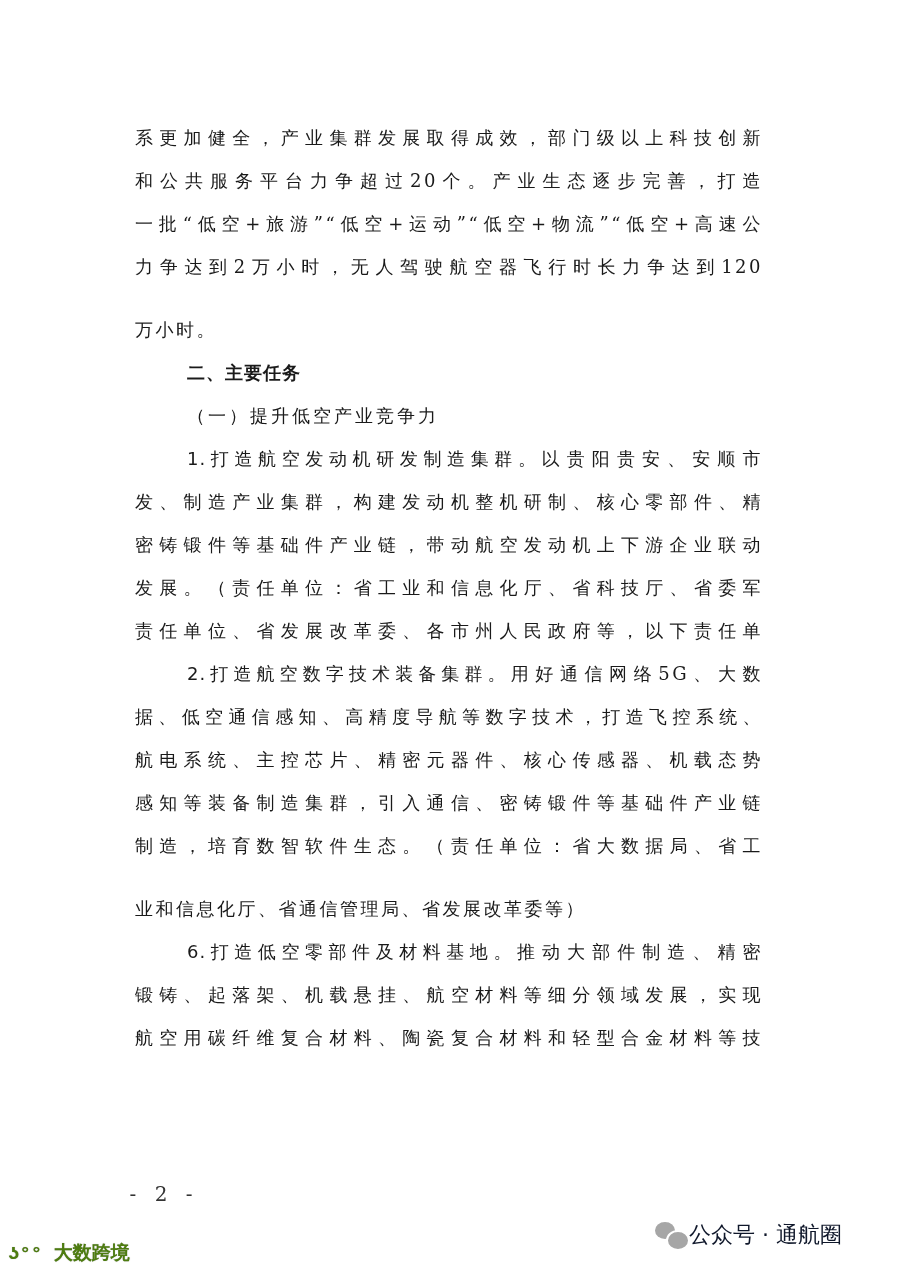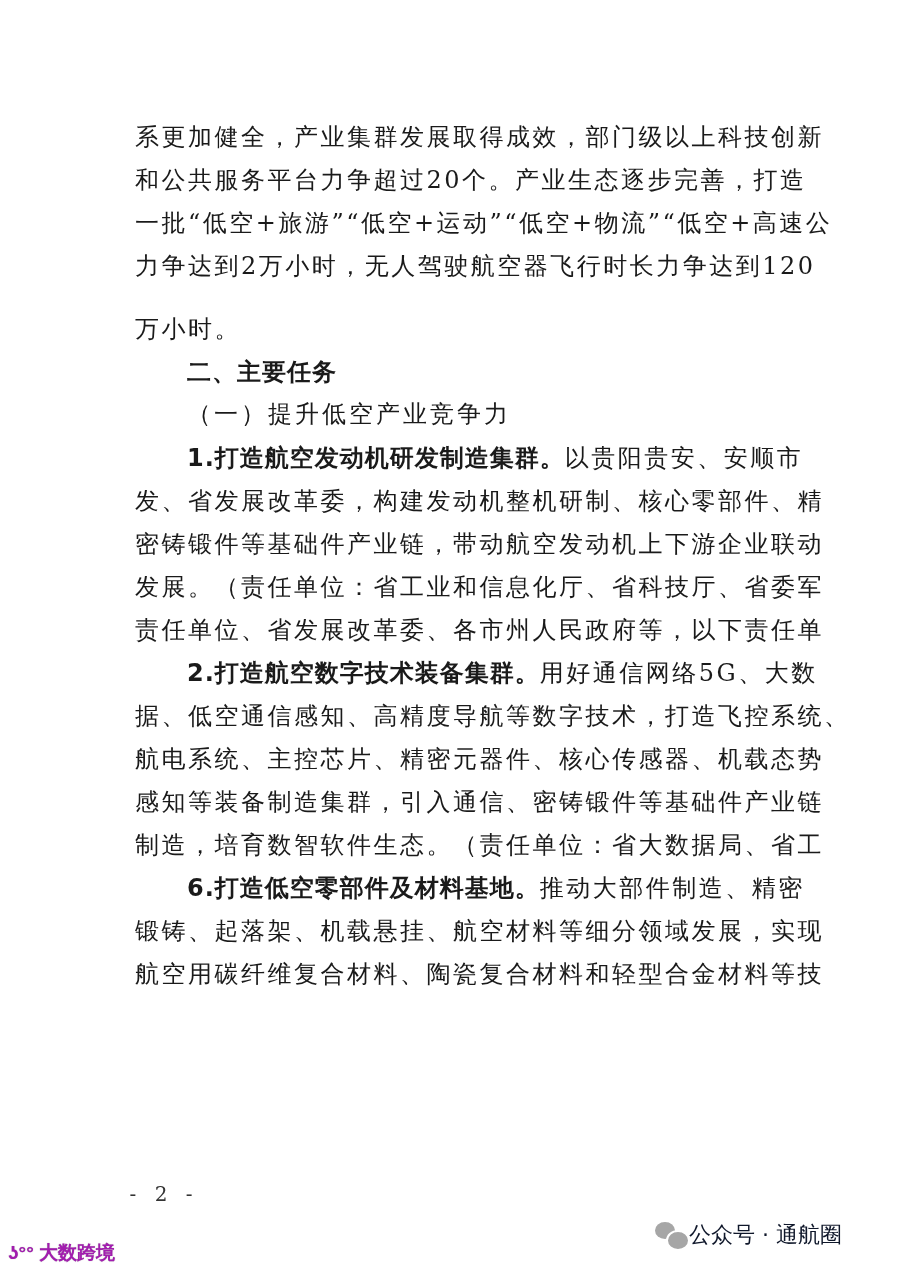--- a/index.html
+++ b/index.html
@@ -6,36 +6,36 @@
   body {
     width: 900px; height: 1273px; background: #ffffff;
     position: relative; overflow: hidden;
     font-family: "DejaVu Serif", "Liberation Serif", serif;
     color: #1a1a1a;
   }
   .page {
     position: absolute; left: 135px; top: 116px; width: 628px;
   }
   .line {
-    height: 43px; line-height: 43px; font-size: 24px;
+    height: 43px; line-height: 43px; font-size: 18px;
     white-space: nowrap; letter-spacing: 2.5px;
     text-align: justify; text-align-last: justify;
   }
   .line.last { text-align-last: left; margin-top: 20px; }
   .indent { padding-left: 52px; }
   .heading { font-family: "DejaVu Sans", "Liberation Sans", sans-serif; font-weight: bold; letter-spacing: 1px; text-align-last: left; }
-  .subheading { text-align-last: left; letter-spacing: 3px; font-family: Liberation Mono, monospace; }
-  b.lead { font-family: "DejaVu Sans", "Liberation Sans", sans-serif; font-weight: bold; letter-spacing: 1px; }
+  .subheading { text-align-last: left; letter-spacing: 3px; }
+  b.lead { font-family: "DejaVu Sans", "Liberation Sans", sans-serif; font-weight: normal; letter-spacing: 1px; }
   .pagenum {
     position: absolute; left: 0; width: 328px; top: 1182px; text-align: center;
     font-size: 20px; color: #333; letter-spacing: 6px;
   }
   .wm-left {
     position: absolute; left: 8px; top: 1240px; font-size: 19px;
-    color: #a21caf; font-family: Liberation Sans, sans-serif; font-weight: bold;
+    color: #4d7c0f; font-family: Liberation Mono, monospace; font-weight: bold;
     text-shadow: 0 0 1px #aaa;
   }
   .wm-right {
     position: absolute; left: 655px; top: 1220px; font-size: 22px; color: #0f172a;
     font-family: "DejaVu Sans", sans-serif; display: flex; align-items: flex-end; 
   }
   .wechat-icon { width: 34px; height: 28px; position: relative; }
   .wechat-icon .b1 { position: absolute; left: 0; top: 0; width: 20px; height: 17px; border-radius: 50%; background: #a6a6a6; }
   .wechat-icon .b2 { position: absolute; left: 11px; top: 8px; width: 20px; height: 17px; border-radius: 50%; background: #a6a6a6; border: 2px solid #fff; }
 </style>
@@ -46,30 +46,31 @@
   <div class="line">系更加健全，产业集群发展取得成效，部门级以上科技创新</div>
   <div class="line">和公共服务平台力争超过20个。产业生态逐步完善，打造</div>
   <div class="line">一批“低空+旅游”“低空+运动”“低空+物流”“低空+高速公</div>
   <div class="line">力争达到2万小时，无人驾驶航空器飞行时长力争达到120</div>
   <div class="line last">万小时。</div>
 
   <div class="line heading indent">二、主要任务</div>
   <div class="line subheading indent">（一）提升低空产业竞争力</div>
 
   <div class="line indent"><b class="lead">1.打造航空发动机研发制造集群。</b><span>以贵阳贵安、安顺市</span></div>
-  <div class="line">发、省发展改革委，构建发动机整机研制、核心零部件、精</div>
+  <div class="line">发、制造产业集群，构建发动机整机研制、核心零部件、精</div>
   <div class="line">密铸锻件等基础件产业链，带动航空发动机上下游企业联动</div>
   <div class="line">发展。（责任单位：省工业和信息化厅、省科技厅、省委军</div>
   <div class="line">责任单位、省发展改革委、各市州人民政府等，以下责任单</div>
 
   <div class="line indent"><b class="lead">2.打造航空数字技术装备集群。</b><span>用好通信网络5G、大数</span></div>
   <div class="line">据、低空通信感知、高精度导航等数字技术，打造飞控系统、</div>
   <div class="line">航电系统、主控芯片、精密元器件、核心传感器、机载态势</div>
   <div class="line">感知等装备制造集群，引入通信、密铸锻件等基础件产业链</div>
   <div class="line">制造，培育数智软件生态。（责任单位：省大数据局、省工</div>
+  <div class="line last">业和信息化厅、省通信管理局、省发展改革委等）</div>
 
   <div class="line indent"><b class="lead">6.打造低空零部件及材料基地。</b><span>推动大部件制造、精密</span></div>
   <div class="line">锻铸、起落架、机载悬挂、航空材料等细分领域发展，实现</div>
   <div class="line">航空用碳纤维复合材料、陶瓷复合材料和轻型合金材料等技</div>
 </div>
 
 <div class="pagenum">- 2 -</div>
 
 <div class="wm-left">
   <span>ʖ°°</span>

